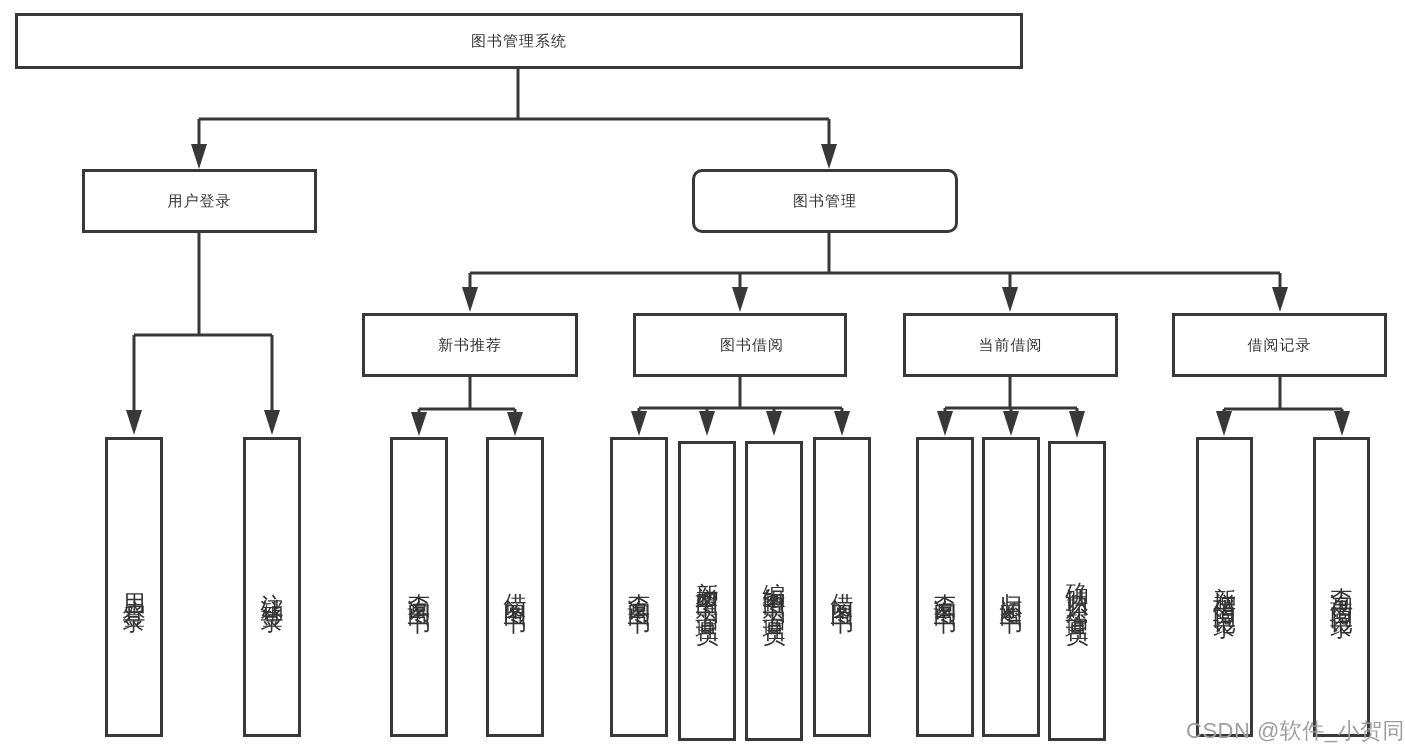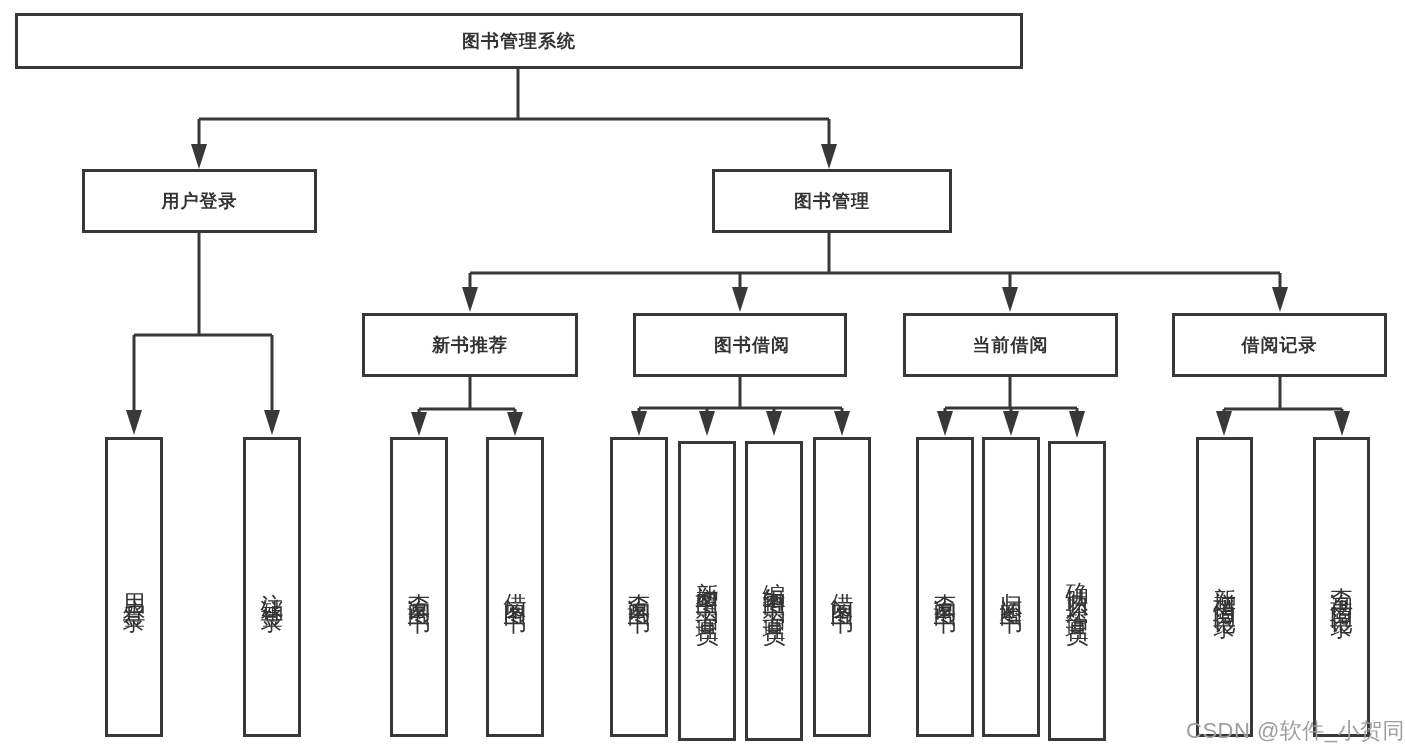--- a/index.html
+++ b/index.html
@@ -9,21 +9,21 @@
     color:#333333;
   }
   .connectors{position:absolute;left:0;top:0;width:1405px;height:747px;}
   .connectors path.line{stroke:#383838;stroke-width:3;fill:none;}
   .connectors path.arrowhead{fill:#383838;stroke:none;}
   .node{
     position:absolute;background:#ffffff;border:3px solid #383838;
     box-sizing:border-box;display:flex;align-items:center;justify-content:center;
     color:#333333;
   }
-  .h-node{font-size:18px;letter-spacing:1px;white-space:nowrap;font-weight:bold;}
+  .h-node{font-size:15px;letter-spacing:1px;white-space:nowrap;}
   .v-node{
     writing-mode:vertical-rl;text-orientation:mixed;
     font-size:23px;letter-spacing:6px;line-height:1;white-space:nowrap;
   }
   .watermark{
     position:absolute;left:1186px;top:716px;z-index:5;
     font-size:22px;color:#9e9e9e;white-space:nowrap;letter-spacing:0.5px;
   }
 </style>
 </head>
@@ -70,21 +70,21 @@
     <g>
       <path class="line" d="M1280,377 V409 M1224,409 H1342 M1224,409 V412 M1342,409 V412"></path>
       <path class="arrowhead" d="M1216,411 L1232,411 L1224,436 Z"></path>
       <path class="arrowhead" d="M1334,411 L1350,411 L1342,436 Z"></path>
     </g>
   </svg>
 
   <div class="node h-node" style="left:15px;top:13px;width:1008px;height:56px;">图书管理系统</div>
 
   <div class="node h-node" style="left:82px;top:169px;width:235px;height:64px;">用户登录</div>
-  <div class="node h-node" style="left:712px;top:169px;width:240px;height:64px;">图书管理</div>
+  <div class="node h-node" style="left:692px;top:169px;width:266px;height:64px;border-radius:10px;">图书管理</div>
 
   <div class="node h-node" style="left:362px;top:313px;width:216px;height:64px;">新书推荐</div>
   <div class="node h-node" style="left:633px;top:313px;width:214px;height:64px;padding-left:24px;">图书借阅</div>
   <div class="node h-node" style="left:1172px;top:313px;width:215px;height:64px;">借阅记录</div>
   <div class="node h-node" style="left:903px;top:313px;width:215px;height:64px;">当前借阅</div>
 
   <div class="node v-node" style="left:105px;top:437px;width:58px;height:300px;">用户登录</div>
   <div class="node v-node" style="left:243px;top:437px;width:58px;height:300px;">注销登录</div>
 
   <div class="node v-node" style="left:390px;top:437px;width:58px;height:300px;">查询图书</div>

